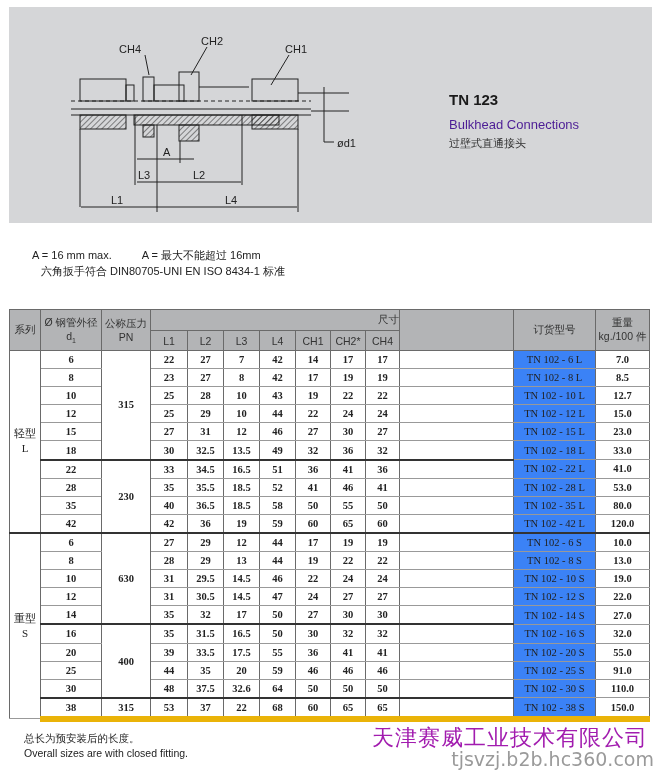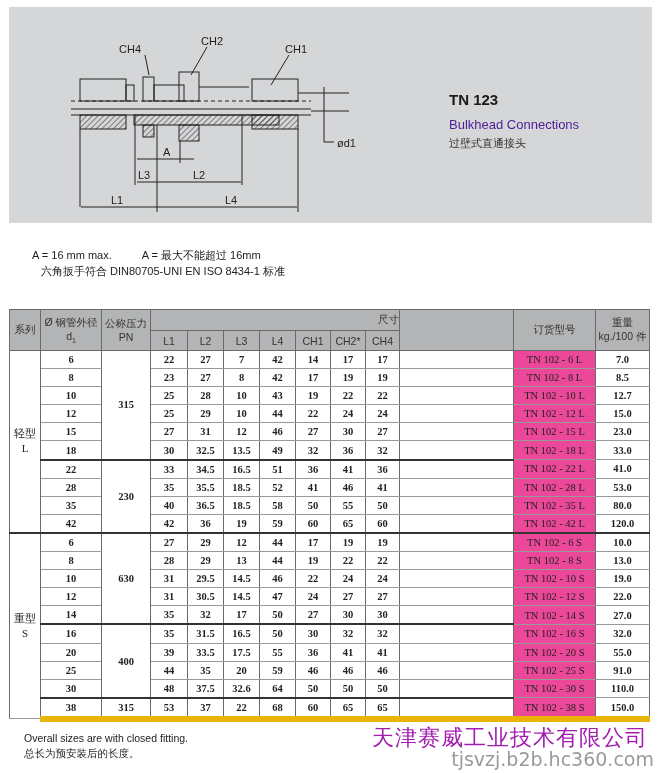--- a/index.html
+++ b/index.html
@@ -11,21 +11,21 @@
   .hero-sub { position: absolute; left: 440px; top: 110px; font-size: 13px; color: #4c1d95; }
   .hero-sub-cn { position: absolute; left: 440px; top: 129px; font-size: 11px; color: #333; }
 
   .notes { position: absolute; left: 32px; top: 248px; font-size: 11px; color: #222; line-height: 15.5px; }
   .notes .row1 span + span { margin-left: 30px; text-align: right; }
   .notes .indent { padding-left: 9px; }
 
   table.spec { position: absolute; left: 9px; top: 309px; border-collapse: collapse; font-family: "Liberation Serif", serif; font-size: 10.5px; font-weight: bold; color: #222; table-layout: fixed; }
   table.spec th { background: #b3b4b6; font-family: "Liberation Sans", sans-serif; font-weight: normal; font-size: 10.5px; color: #333; border: 1px solid #6a6a6a; padding: 0; text-align: center; }
   table.spec td { border: 1px solid #6a6a6a; border-top-color: #999; border-bottom-color: #999; text-align: center; padding: 0; height: 17.1px; background: #fff; }
-  table.spec td.model { background: #ec4899; font-weight: normal; }
+  table.spec td.model { background: #3b82f6; font-weight: normal; }
   table.spec td.group { font-family: "Liberation Sans", sans-serif; font-weight: normal; font-size: 11px; line-height: 15px; }
   table.spec td.group .en { font-family: "Liberation Serif", serif; }
   table.spec td.pn { font-weight: bold; }
   table.spec tr.series-break td { border-top: 2px solid #333; }
   table.spec tr.pn-break td.dim, table.spec tr.pn-break td.dn, table.spec tr.pn-break td.blank, table.spec tr.pn-break td.pn { border-top: 2px solid #333; }
   table.spec tr.last td { border-bottom: 6px solid #eab308; margin-left: 28px; }
   table.spec th.top { height: 20px; text-align: right; }
   table.spec th.sub { height: 19px; }
 
   .footer { position: absolute; left: 24px; top: 731px; font-size: 10.5px; color: #222; line-height: 15px; }
@@ -410,17 +410,17 @@
         <td class="dim">65</td>
         <td class="dim">65</td>
         <td class="blank"></td>
         <td class="model">TN 102 - 38 S</td>
         <td class="wt">150.0</td>
       </tr>
     </tbody>
 </table>
 
 <div class="footer">
+  <div>总长为预安装后的长度。</div>
   <div>Overall sizes are with closed fitting.</div>
-  <div>总长为预安装后的长度。</div>
 </div>
 <div class="watermark-cn">天津赛威工业技术有限公司</div>
 <div class="watermark-url">tjsvzj.b2b.hc360.com</div>
 
 </body></html>

